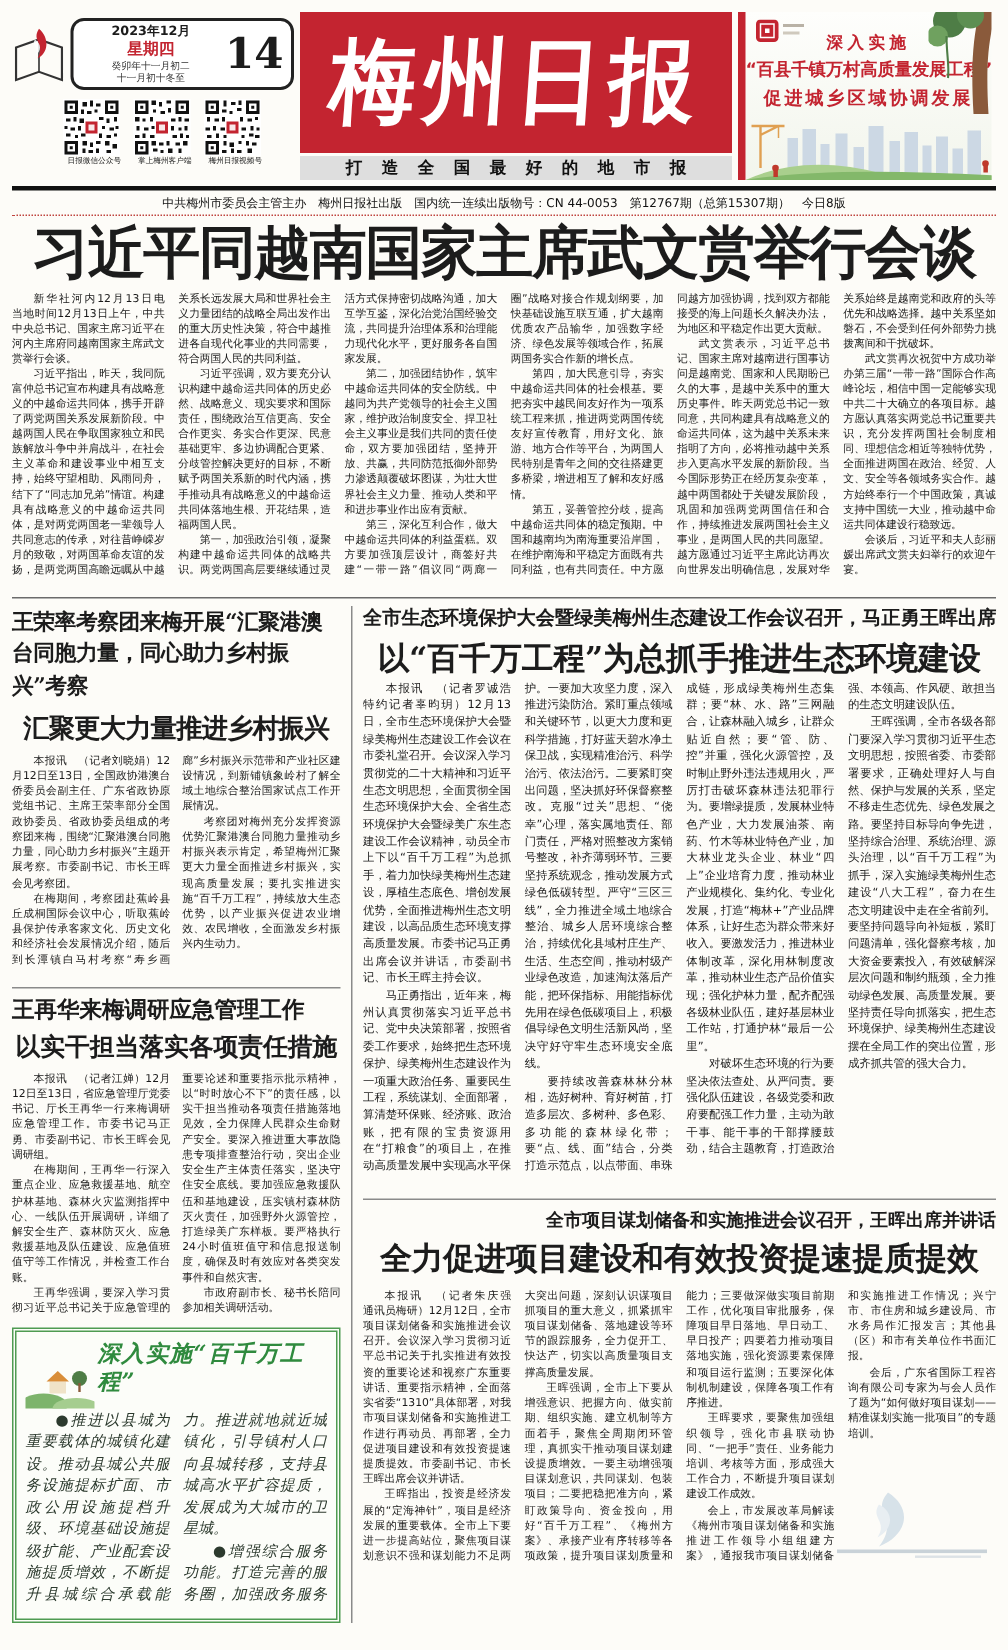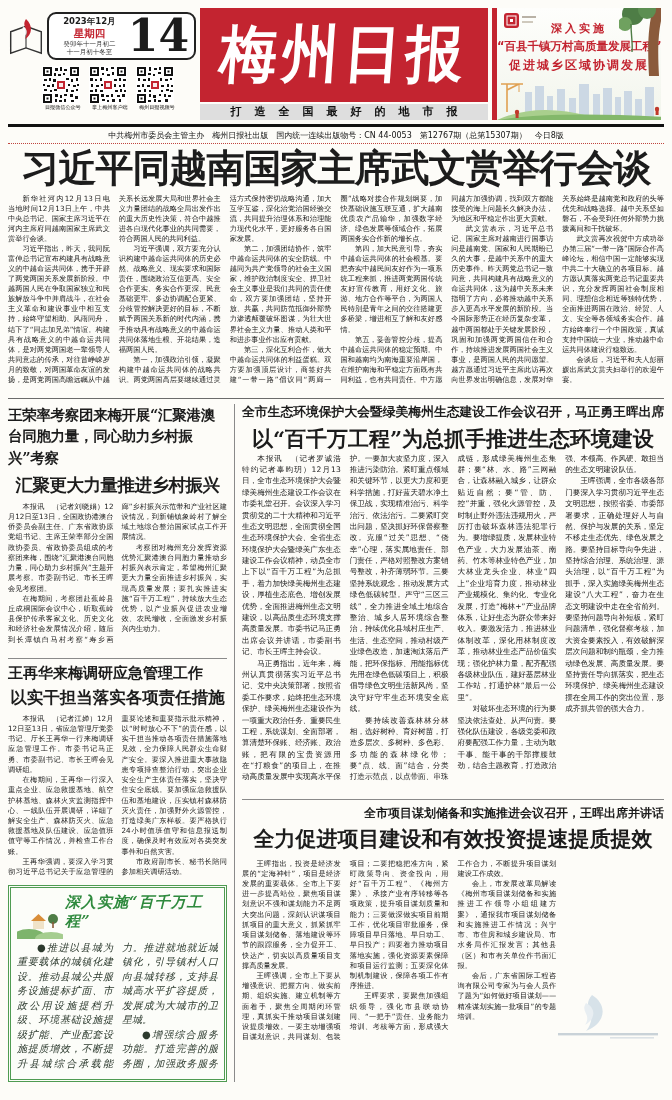--- a/index.html
+++ b/index.html
@@ -10,21 +10,21 @@
   .header{position:relative;height:114px;}
   .left-block{position:absolute;left:0;top:4px;width:188px;}
   .logo-date-row{display:flex;align-items:flex-start;}
   .paper-logo{width:36px;height:44px;margin-top:4px;}
   .date-box{border:2px solid #222;border-radius:9px;padding:2px 3px 2px 8px;display:flex;
             align-items:center;gap:6px;background:#fff;flex:1;margin-left:3px;height:48px;box-sizing:border-box;}
   .date-col{text-align:center;line-height:1.25;flex:1;}
   .dc-ym{font-size:8.5px;font-weight:600;}
   .dc-week{font-size:10.5px;font-weight:800;color:#c32430;}
   .dc-lunar{font-size:6.5px;color:#333;}
-  .dc-day{font-family:"DejaVu Serif",serif;font-size:44px;font-weight:700;line-height:1;padding-right:2px;}
+  .dc-day{font-family:"DejaVu Serif",serif;font-size:28px;font-weight:700;line-height:1;padding-right:2px;}
   .qr-row{display:flex;gap:7px;margin:6px 0 0 34px;}
   .qr-item{width:40px;text-align:center;}
   .qr-item svg{width:38px;height:38px;display:block;background:#fff;}
   .qr-caption{font-size:6px;line-height:1.1;margin-top:1px;color:#222;white-space:nowrap;transform:scale(.85);transform-origin:center top;}
   .masthead-center{position:absolute;left:192px;top:0;width:288px;}
   .masthead-box{background:#c32430;height:94px;display:flex;align-items:center;justify-content:center;}
   .masthead-title{font-family:"DejaVu Serif",serif;font-size:57px;font-weight:900;color:#fff;
                   letter-spacing:5px;transform:skewX(-4deg) scaleY(1.08);white-space:nowrap;}
   .slogan{background:#dedede;margin-top:2px;height:16px;line-height:16px;text-align:center;
           font-size:11px;font-weight:800;letter-spacing:13px;text-indent:13px;color:#111;}
@@ -416,20 +416,21 @@
             <p>王晖强调，全市各级各部门要深入学习贯彻习近平生态文明思想，按照省委、市委部署要求，正确处理好人与自然、保护与发展的关系，坚定不移走生态优先、绿色发展之路。要坚持目标导向争先进，坚持综合治理、系统治理、源头治理，以“百千万工程”为抓手，深入实施绿美梅州生态建设“八大工程”，奋力在生态文明建设中走在全省前列。要坚持问题导向补短板，紧盯问题清单，强化督察考核，加大资金要素投入，有效破解深层次问题和制约瓶颈，全力推动绿色发展、高质量发展。要坚持责任导向抓落实，把生态环境保护、绿美梅州生态建设摆在全局工作的突出位置，形成齐抓共管的强大合力。</p>
           </div>
       </article>
 
       <div class="hr-thin"></div>
 
       <article class="d-wrap">
         <div class="kicker-d">全市项目谋划储备和实施推进会议召开，王晖出席并讲话</div>
         <div class="headline-d">全力促进项目建设和有效投资提速提质提效</div>
         <div class="d-body body">
+            <p>本报讯　（记者朱庆强　通讯员梅研）12月12日，全市项目谋划储备和实施推进会议召开。会议深入学习贯彻习近平总书记关于扎实推进有效投资的重要论述和视察广东重要讲话、重要指示精神，全面落实省委“1310”具体部署，对我市项目谋划储备和实施推进工作进行再动员、再部署，全力促进项目建设和有效投资提速提质提效。市委副书记、市长王晖出席会议并讲话。</p>
             <p>王晖指出，投资是经济发展的“定海神针”，项目是经济发展的重要载体。全市上下要进一步提高站位，聚焦项目谋划意识不强和谋划能力不足两大突出问题，深刻认识谋项目抓项目的重大意义，抓紧抓牢项目谋划储备、落地建设等环节的跟踪服务，全力促开工、快达产，切实以高质量项目支撑高质量发展。</p>
             <p>王晖强调，全市上下要从增强意识、把握方向、做实前期、组织实施、建立机制等方面着手，聚焦全周期闭环管理，真抓实干推动项目谋划建设提质增效。一要主动增强项目谋划意识，共同谋划、包装项目；二要把稳把准方向，紧盯政策导向、资金投向，用好“百千万工程”、《梅州方案》、承接产业有序转移等各项政策，提升项目谋划质量和能力；三要做深做实项目前期工作，优化项目审批服务，保障项目早日落地、早日动工、早日投产；四要着力推动项目落地实施，强化资源要素保障和项目运行监测；五要深化体制机制建设，保障各项工作有序推进。</p>
             <p>王晖要求，要聚焦加强组织领导，强化市县联动协同、“一把手”责任、业务能力培训、考核等方面，形成强大工作合力，不断提升项目谋划建设工作成效。</p>
             <p>会上，市发展改革局解读《梅州市项目谋划储备和实施推进工作领导小组组建方案》，通报我市项目谋划储备和实施推进工作情况；兴宁市、市住房和城乡建设局、市水务局作汇报发言；其他县（区）和市有关单位作书面汇报。</p>
             <p>会后，广东省国际工程咨询有限公司专家为与会人员作了题为“如何做好项目谋划——精准谋划实施一批项目”的专题培训。</p>
           </div>
         <svg class="watermark" width="104" height="50" viewBox="0 0 104 50">
           <path d="M36 2 C24 16,44 20,30 38 C50 30,52 12,36 2 Z" fill="#b9cddd"></path>
           <path d="M30 10 C24 19,36 21,29 32 C40 26,40 15,30 10 Z" fill="#d7e3ee"></path>
           <rect x="2" y="40" width="100" height="2.4" fill="#9fb0bf"></rect>

